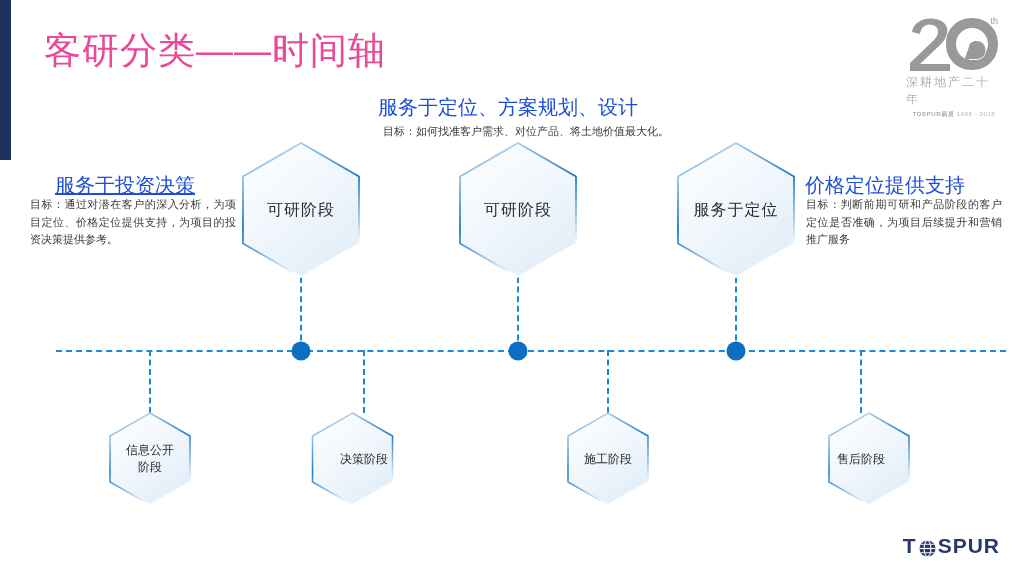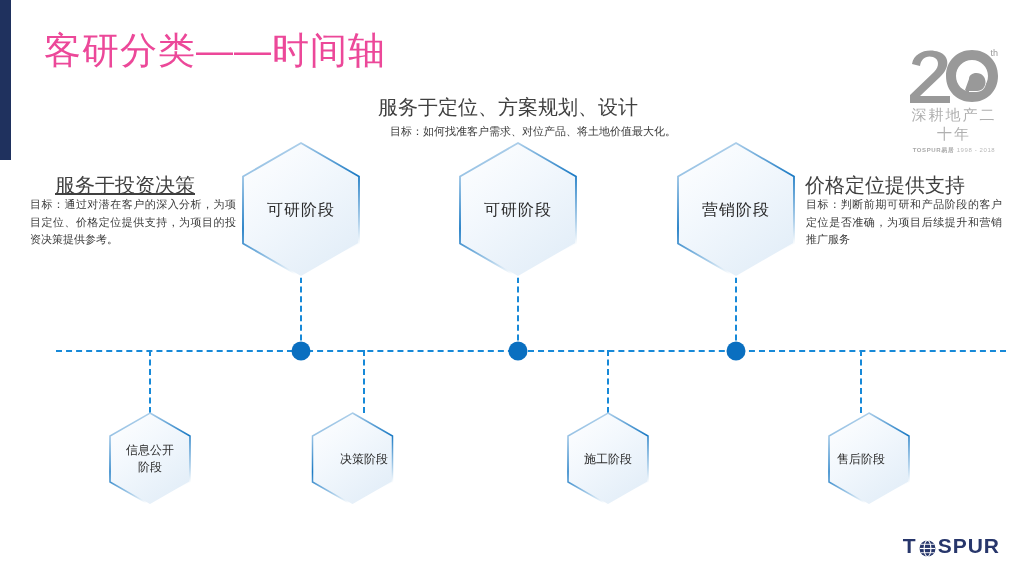--- a/index.html
+++ b/index.html
@@ -45,61 +45,58 @@
     position: absolute;
     right: 22px;
     top: 14px;
     width: 96px;
     height: 86px;
   }
   .anniv-mark {
     position: relative;
     width: 96px;
     height: 58px;
-    margin-top: 32px;
   }
   .anniv-mark svg { display: block; }
   .anniv-sup {
     position: absolute;
     right: 4px;
     top: 2px;
     font-size: 9px;
     color: #9a9a9a;
   }
   .anniv-cn {
-    text-align: center;
-    font-size: 15px;
+    font-size: 12px;
     color: #b0b0b0;
     letter-spacing: 2px;
     margin-top: 2px;
   }
   .anniv-en {
     text-align: center;
     font-size: 6px;
     color: #b8b8b8;
     letter-spacing: 0.6px;
     margin-top: 2px;
     white-space: nowrap;
   }
   .anniv-en b { color: #a8a8a8; }
 
   
   .block-head {
     position: absolute;
-    color: #404040;
+    color: #1d4ed8;
     font-size: 20px;
     line-height: 26px;
     white-space: nowrap;
   }
   .block-body {
     position: absolute;
     color: #3a3a3a;
     font-size: 11px;
     line-height: 17.5px;
-    text-align: center;
   }
 
   #head-left  { left: 55px;  top: 172px; text-decoration: underline; }
   #body-left  { left: 30px;  top: 196px; width: 206px; text-align: justify; }
 
   #head-center { left: 378px; top: 94px; }
   #body-center { left: 383px; top: 123px; width: 300px; }
 
   #head-right { left: 805px; top: 172px; }
   #body-right { left: 806px; top: 196px; width: 196px; text-align: justify; }
@@ -264,21 +261,21 @@
       <linearGradient id="strokeT2" x1="0" y1="0" x2="0.4" y2="1">
         <stop offset="0%" stop-color="#ffffff"></stop>
         <stop offset="20%" stop-color="#9ec6e6"></stop>
         <stop offset="55%" stop-color="#1b7ac4"></stop>
         <stop offset="85%" stop-color="#a9cde9"></stop>
         <stop offset="100%" stop-color="#ffffff"></stop>
       </linearGradient>
     </defs>
     <polygon points="58,0 116,33.5 116,100.5 58,134 0,100.5 0,33.5" fill="url(#fillT2)" stroke="url(#strokeT2)" stroke-width="1.8"></polygon>
   </svg>
-        <div class="hex-label">营销阶段</div>
+        <div class="hex-label">服务于定位</div>
       </div>
       <div class="tl-dot" style="left: 736px; top: 351px;"></div>
       <div class="tl-stem" style="left: 150px; top: 350px; height: 63px;"></div>
       <div class="hex hex-bot" style="left: 150px; top: 413px; width: 80px; height: 92px;">
   <svg width="80" height="92" viewBox="0 0 80 92">
     <defs>
       <linearGradient id="fillB0" x1="0" y1="0" x2="0.7" y2="1">
         <stop offset="0%" stop-color="#ffffff"></stop>
         <stop offset="45%" stop-color="#f3f8fd"></stop>
         <stop offset="100%" stop-color="#e3eef8"></stop>

